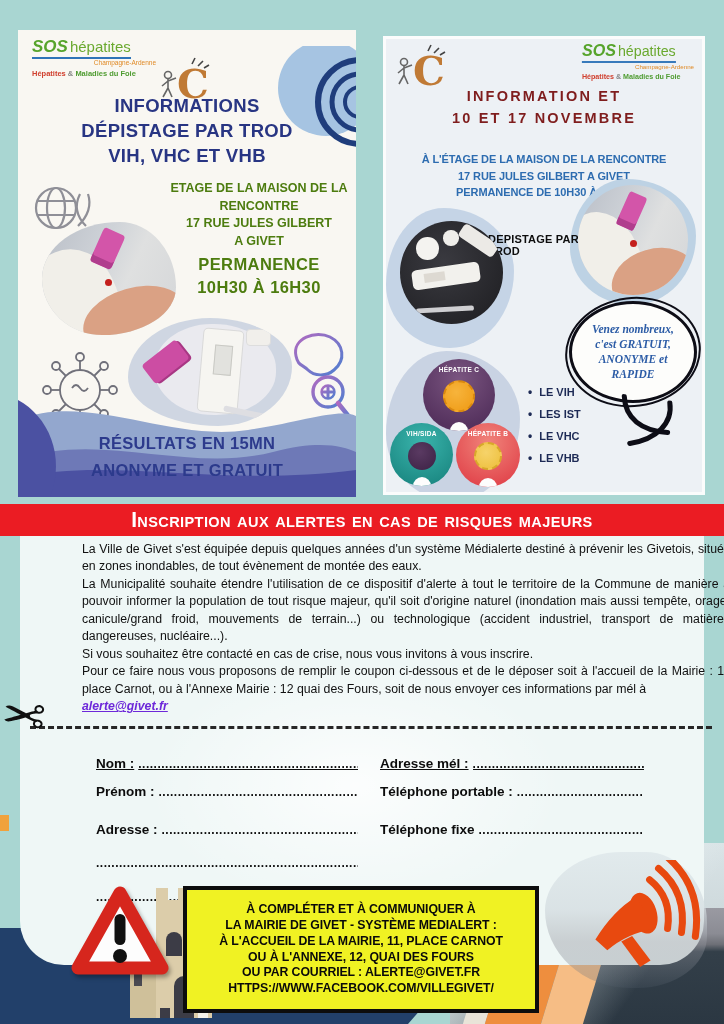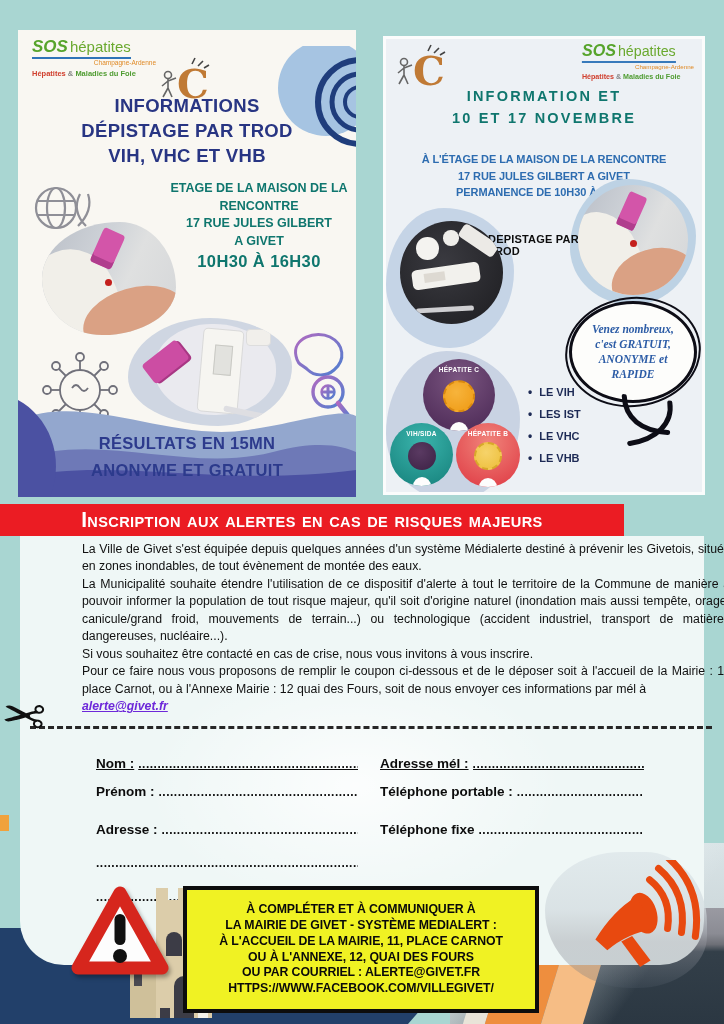--- a/index.html
+++ b/index.html
@@ -17,21 +17,21 @@
   .logo-tagline { font-size:7.5px; font-weight:bold; margin-top:3px; white-space:nowrap; }
   .tg-a { color:#d0402f; } .tg-amp { color:#888; } .tg-b { color:#4f9c31; }
   .fl-logo { position:absolute; left:14px; top:8px; width:124px; }
   .c-char { position:absolute; }
   .fl-cchar { left:142px; top:26px; }
   .deco-circles { position:absolute; right:-12px; top:16px; }
   .title-left { position:absolute; left:0; top:64px; width:100%; text-align:center;
     font-size:18.5px; font-weight:800; color:#283583; line-height:1.35; letter-spacing:.3px; }
   .globe-doodle { position:absolute; left:12px; top:150px; }
   .venue-left { position:absolute; left:148px; top:150px; width:186px; text-align:center;
-    font-size:12.5px; font-weight:800; color:#0f766e; line-height:1.4; }
+    font-size:12.5px; font-weight:800; color:#4d7c0f; line-height:1.4; }
   .venue-left .permanence { font-size:16.5px; margin-top:3px; letter-spacing:.4px; }
   .venue-left .hours { font-size:16.5px; letter-spacing:.4px; }
   .ph-blob { position:absolute; overflow:hidden; }
   .fp-left { left:24px; top:192px; width:134px; height:113px; border-radius:58% 42% 55% 45% / 50% 58% 42% 50%; }
   .fp-bg { position:absolute; inset:0; background:linear-gradient(115deg,#b9bec7 0%,#cfd3d8 40%,#dfe0e0 60%,#d4d6d8 100%); }
   .fp-glove { position:absolute; left:-10%; top:24%; width:66%; height:88%; background:#f1efe9; border-radius:50% 50% 45% 55%; transform:rotate(-24deg); }
   .fp-finger { position:absolute; right:-8%; bottom:-14%; width:78%; height:56%; background:#daa184; border-radius:50%; transform:rotate(-16deg); }
   .fp-lancet { position:absolute; left:40%; top:7%; width:17%; height:33%; background:#d355a9; border-radius:12%; transform:rotate(24deg); box-shadow:inset 0 -7px 0 #b03d8d; }
   .fp-drop { position:absolute; left:47%; top:50%; width:7px; height:7px; background:#c4201d; border-radius:50%; }
   .cs-blob { left:110px; top:288px; width:164px; height:108px; background:#cfd6e2; border-radius:50% 50% 45% 55% / 55% 45% 55% 45%; }
@@ -45,21 +45,21 @@
   .virus-doodle { position:absolute; left:22px; top:318px; }
   .waves-left { position:absolute; left:0; bottom:0; width:338px; height:115px; }
   .results-left { position:absolute; left:0; bottom:14px; width:100%; text-align:center; z-index:2;
     font-size:16.5px; font-weight:800; color:#2c3a8c; line-height:1.6; letter-spacing:.3px; }
 
   
   .flyer-right { position:absolute; left:383px; top:36px; width:322px; height:459px; background:#edf1f5; border:3px solid #fbfcfc; overflow:hidden; z-index:1; }
   .fr-cchar { left:10px; top:4px; }
   .fr-logo { position:absolute; right:8px; top:4px; width:118px; transform:scale(.95); transform-origin:top right; }
   .title-right { position:absolute; left:0; top:46px; width:100%; text-align:center;
-    font-size:14.5px; font-weight:800; color:#0f766e; letter-spacing:2.2px; line-height:1.55; }
+    font-size:14.5px; font-weight:800; color:#7f1d1d; letter-spacing:2.2px; line-height:1.55; }
   .venue-right { position:absolute; left:0; top:112px; width:100%; text-align:center;
     font-size:11px; font-weight:800; color:#2d6cb0; line-height:1.5; letter-spacing:-.1px; }
   .blob-photo { position:absolute; border-radius:45% 55% 50% 50% / 55% 45% 55% 45%; }
   .bp-top { right:6px; top:140px; width:126px; height:126px; background:#bdd2e4; }
   .photo-circle { position:absolute; border-radius:50%; overflow:hidden; }
   .pc-finger { right:14px; top:146px; width:110px; height:110px; z-index:2; }
   .bp-left { left:0; top:169px; width:128px; height:140px; background:#c5d4e6; }
   .pc-testkit { left:14px; top:182px; width:103px; height:103px; z-index:2; }
   .tk-bg { position:absolute; inset:0; background:radial-gradient(circle at 42% 40%, #3a3a40, #242428 75%); }
   .tk-cassette { position:absolute; left:12%; top:44%; width:66%; height:19%; background:#f2f1ed; border-radius:5px; transform:rotate(-8deg); }
@@ -86,21 +86,21 @@
   .m-c .monster { background:radial-gradient(circle at 40% 35%, #f7b43c, #ef9a14); border:2px dashed #d9880f; }
   .m-vih { left:4px; top:384px; width:63px; height:63px; background:radial-gradient(circle at 50% 30%, #3ab4ac, #1d8b85 78%); }
   .m-vih .monster { width:28px; height:28px; background:radial-gradient(circle at 42% 35%, #5a3a62, #3c2144); }
   .m-b { left:70px; top:384px; width:64px; height:64px; background:radial-gradient(circle at 50% 30%, #f0837a, #e2484e 78%); }
   .m-b .monster { width:28px; height:28px; background:radial-gradient(circle at 42% 35%, #f6d36a, #edbf3c); border:2px dashed #d8a82a; }
   .bullets { position:absolute; left:142px; top:346px; z-index:2; }
   .bullet-row { display:flex; align-items:center; margin-bottom:8px; font-size:11px; font-weight:800; color:#1d2a55; }
   .bullet-dot { margin-right:7px; font-size:12px; }
 
   
-  .red-banner { position:absolute; left:0; top:504px; width:624px; height:32px; background:#eb1c23; z-index:2;
+  .red-banner { position:absolute; left:0; top:504px; width:724px; height:32px; background:#eb1c23; z-index:2;
     display:flex; align-items:center; justify-content:center; }
   .red-banner .banner-text { color:#fff; font-weight:800; font-size:21.5px; font-variant:small-caps; letter-spacing:.4px; transform:scaleX(.97); }
 
   
   .content-panel { position:absolute; left:20px; top:536px; width:684px; height:429px; background:#eff7f6;
     border-radius:0 0 44px 44px; z-index:1; }
   .content-panel::before { content:""; position:absolute; left:16%; top:26%; width:66%; height:64%;
     background:radial-gradient(ellipse, rgba(255,255,255,.8), rgba(255,255,255,0) 65%); }
   .intro { position:absolute; left:26px; top:5px; width:648px; font-size:12.3px; line-height:1.42; text-align:justify;margin-left:36px; }
   .intro p { margin:0; }
@@ -202,20 +202,21 @@
         <path d="M7,21 H45 M7,35 H45"></path>
         <path d="M50,14 C44,26 46,36 56,46 M58,14 C62,26 58,36 48,46"></path>
       </svg>
     </div>
 
     <div class="venue-left" data-name="flyer-left-venue">
       <div>ETAGE DE LA MAISON DE LA</div>
       <div>RENCONTRE</div>
       <div>17 RUE JULES GILBERT</div>
       <div>A GIVET</div>
+      <div class="permanence" data-name="permanence-label">PERMANENCE</div>
       <div class="hours" data-name="hours-label">10H30 À 16H30</div>
     </div>
 
     <div class="ph-blob fp-left" data-name="fingerprick-photo">
       <div class="fp-bg"></div>
       <div class="fp-glove"></div>
       <div class="fp-finger"></div>
       <div class="fp-lancet"></div>
       <div class="fp-drop"></div>
     </div>

